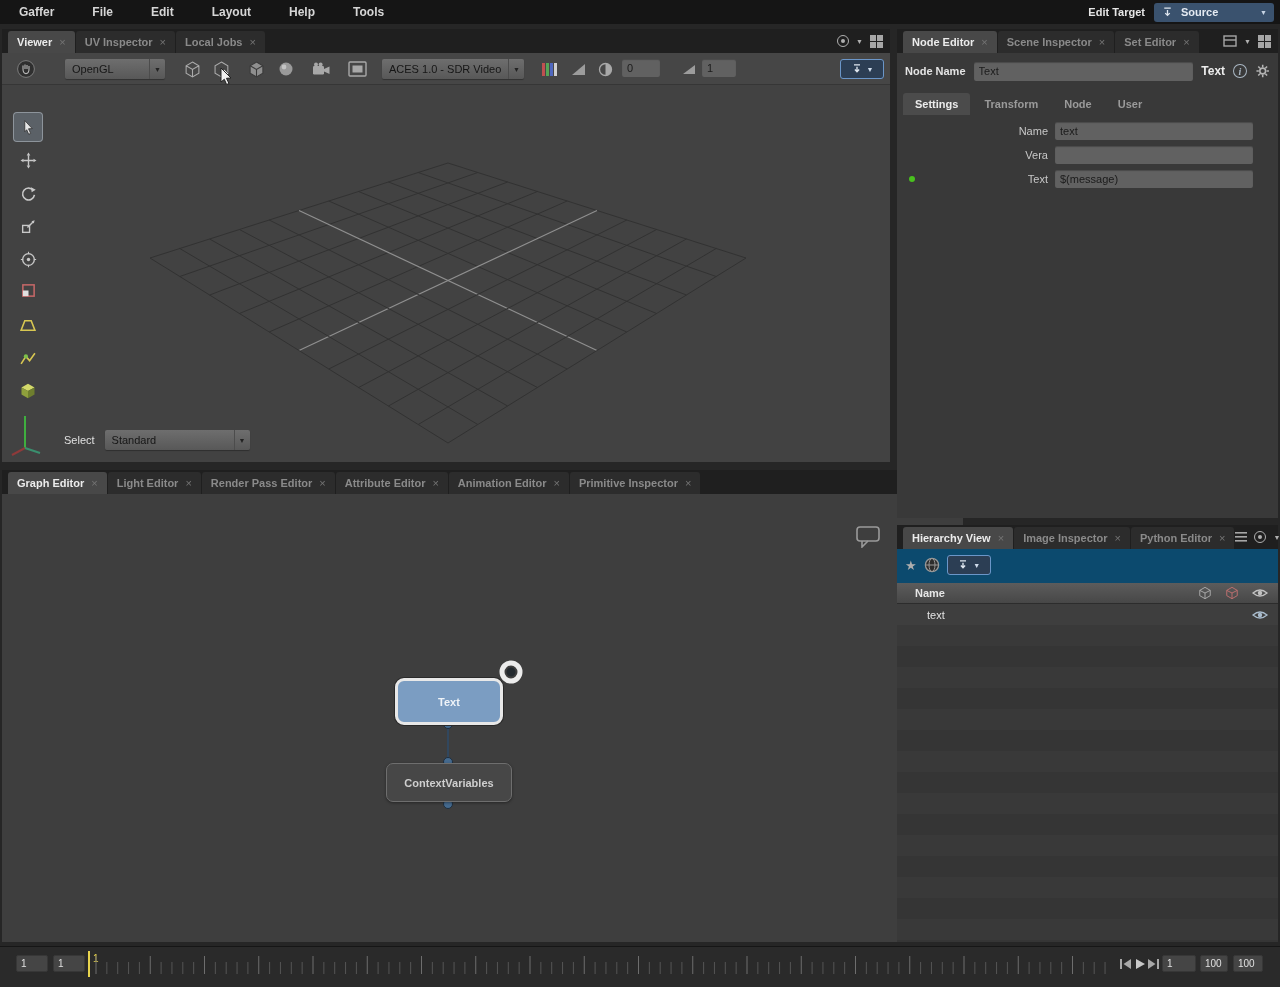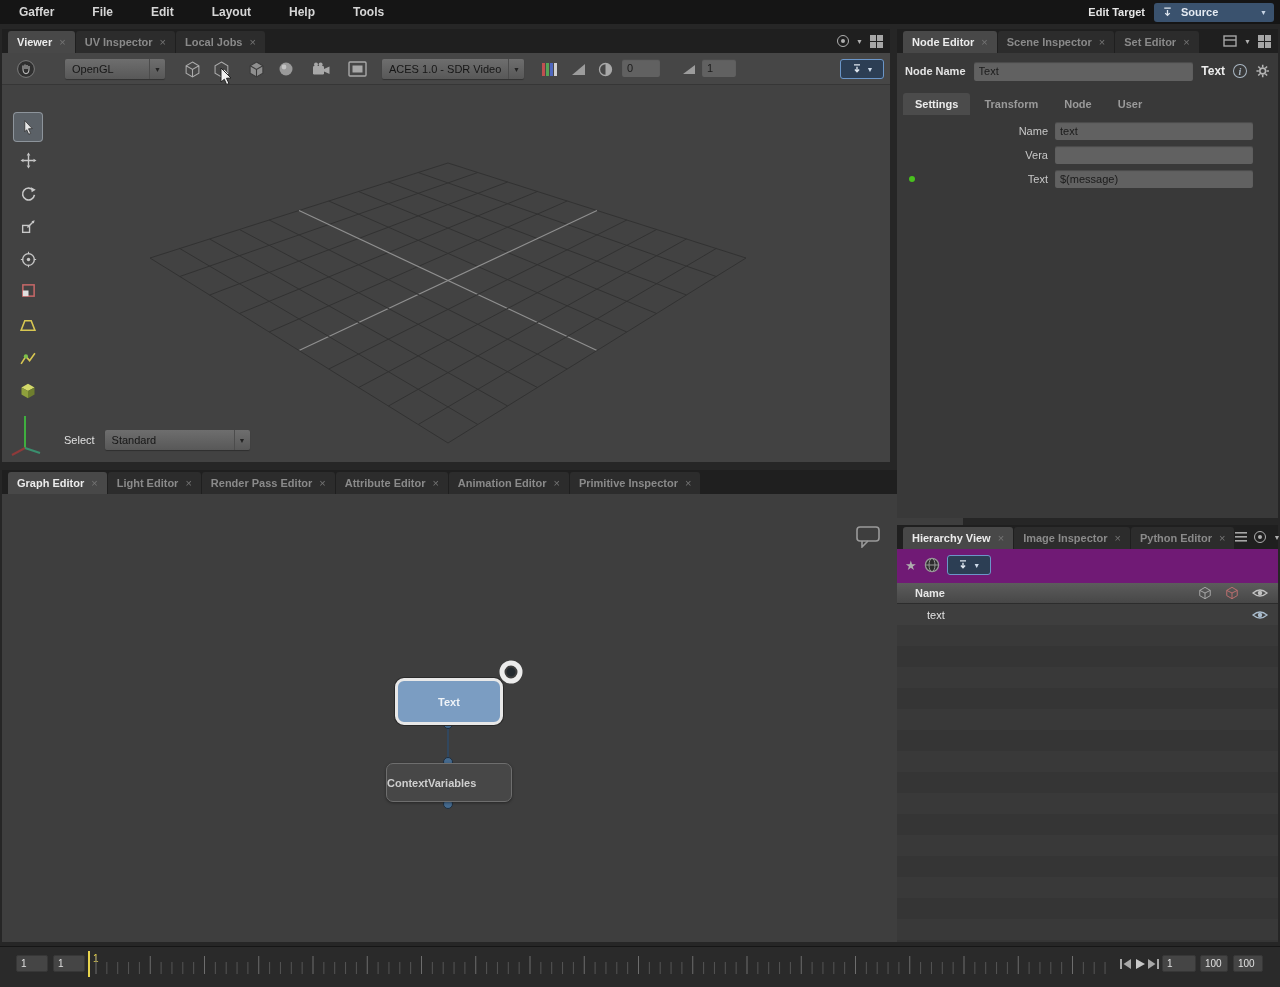--- a/index.html
+++ b/index.html
@@ -11,21 +11,21 @@
 .menu-item{padding:0 19px;font-size:12px;font-weight:bold;color:#d6d6d6;line-height:24px;cursor:default;}
 #menubar-right{margin-left:auto;display:flex;align-items:center;gap:9px;padding-right:6px;}
 #edit-target-label{font-size:11px;font-weight:bold;color:#e6e6e6;}
 #source-btn{width:120px;height:19px;background:#3a526e;border-radius:3px;display:flex;align-items:center;padding:0 7px;gap:7px;color:#e4eaf2;font-size:11px;font-weight:bold;}
 #source-btn .dd-arrow{margin-left:auto;font-size:7px;color:#c7d4e4;}
 
 .panel{position:absolute;}
 #viewer-panel{left:2px;top:29px;width:888px;height:433px;background:#414141;}
 #graph-panel{left:2px;top:470px;width:961px;height:472px;background:#3e3e3e;}
 #nodeed-panel{left:897px;top:29px;width:381px;height:489px;background:#393939;}
-#hier-panel{left:897px;top:525px;width:381px;height:417px;background:#701a75;}
+#hier-panel{left:897px;top:525px;width:381px;height:417px;background:#0c4a6e;}
 
 .tabbar{position:absolute;left:0;top:0;width:100%;height:24px;background:#1f1f1f;display:flex;align-items:flex-end;padding-left:6px;}
 .tab{height:22px;display:flex;align-items:center;gap:7px;padding:0 9px;margin-right:1px;background:#2c2c2c;color:#8a8a8a;font-size:11px;font-weight:bold;border-radius:3px 3px 0 0;white-space:nowrap;cursor:default;}
 .tab.active{background:#484848;color:#ececec;}
 .tab .close{color:#757575;font-size:11px;font-weight:normal;}
 .tab-icons{margin-left:auto;display:flex;align-items:center;gap:7px;padding-right:7px;height:24px;}
 .focus-icon{width:12px;height:12px;border:1.5px solid #b0b0b0;border-radius:50%;position:relative;display:inline-block;}
 .focus-icon::after{content:"";position:absolute;left:2.5px;top:2.5px;width:4px;height:4px;border-radius:50%;background:#b0b0b0;}
 .sm-arrow{font-size:7px;color:#b0b0b0;}
 
@@ -39,21 +39,21 @@
 
 #viewer-toolbar{position:absolute;left:0;top:24px;width:100%;height:32px;background:#464646;border-bottom:1px solid #363636;}
 #viewport{position:absolute;left:0;top:56px;width:100%;height:377px;background:#424242;overflow:hidden;}
 .toolbtn{position:absolute;left:12px;width:28px;height:28px;border-radius:3px;display:flex;align-items:center;justify-content:center;}
 .toolbtn.active{background:#5b6167;box-shadow:0 0 0 1px #8d949b;}
 #select-row{position:absolute;left:62px;bottom:12px;display:flex;align-items:center;gap:10px;}
 #select-row .lbl{font-size:11px;color:#e0e0e0;}
 
 #graph-content{position:absolute;left:0;top:24px;right:0;bottom:0;background:#3e3e3e;}
 #text-node{position:absolute;left:393px;top:184px;width:108px;height:47px;background:#7b9dc2;border:3px solid #e8e8e8;border-radius:9px;display:flex;align-items:center;justify-content:center;font-size:11px;font-weight:bold;color:#eef3f8;box-shadow:0 0 0 1px #2a2a2a;}
-#cv-node{position:absolute;left:384px;top:269px;width:126px;height:39px;background:#474747;border:1px solid #6e6e6e;border-radius:7px;display:flex;align-items:center;font-size:11px;font-weight:bold;color:#cfcfcf;box-shadow:0 1px 3px rgba(0,0,0,.4);}
+#cv-node{position:absolute;left:384px;top:269px;width:126px;height:39px;background:#474747;border:1px solid #6e6e6e;border-radius:7px;display:flex;align-items:center;justify-content:center;font-size:11px;font-weight:bold;color:#cfcfcf;box-shadow:0 1px 3px rgba(0,0,0,.4);}
 
 #ne-header{position:absolute;left:0;top:28px;width:100%;height:28px;display:flex;align-items:center;padding:0 8px;gap:8px;}
 #ne-header .lbl{font-size:11px;font-weight:bold;color:#e4e4e4;white-space:nowrap;}
 #ne-type{font-size:12px;font-weight:bold;color:#ececec;}
 .info-icon{width:14px;height:14px;border-radius:50%;border:1.3px solid #a9b6c2;color:#a9b6c2;display:flex;align-items:center;justify-content:center;font:italic bold 10px "Liberation Serif",serif;}
 .info-icon::after{content:"i";}
 #ne-tabs{position:absolute;left:6px;top:62px;right:6px;height:24px;display:flex;align-items:flex-end;gap:2px;}
 .ne-tab{height:22px;display:flex;align-items:center;padding:8px 12px;font-size:11px;font-weight:bold;color:#9a9a9a;border-radius:3px 3px 0 0;}
 .ne-tab.active{background:#4b4b4b;color:#ececec;}
 #ne-form{position:absolute;left:0;top:90px;right:0;}

